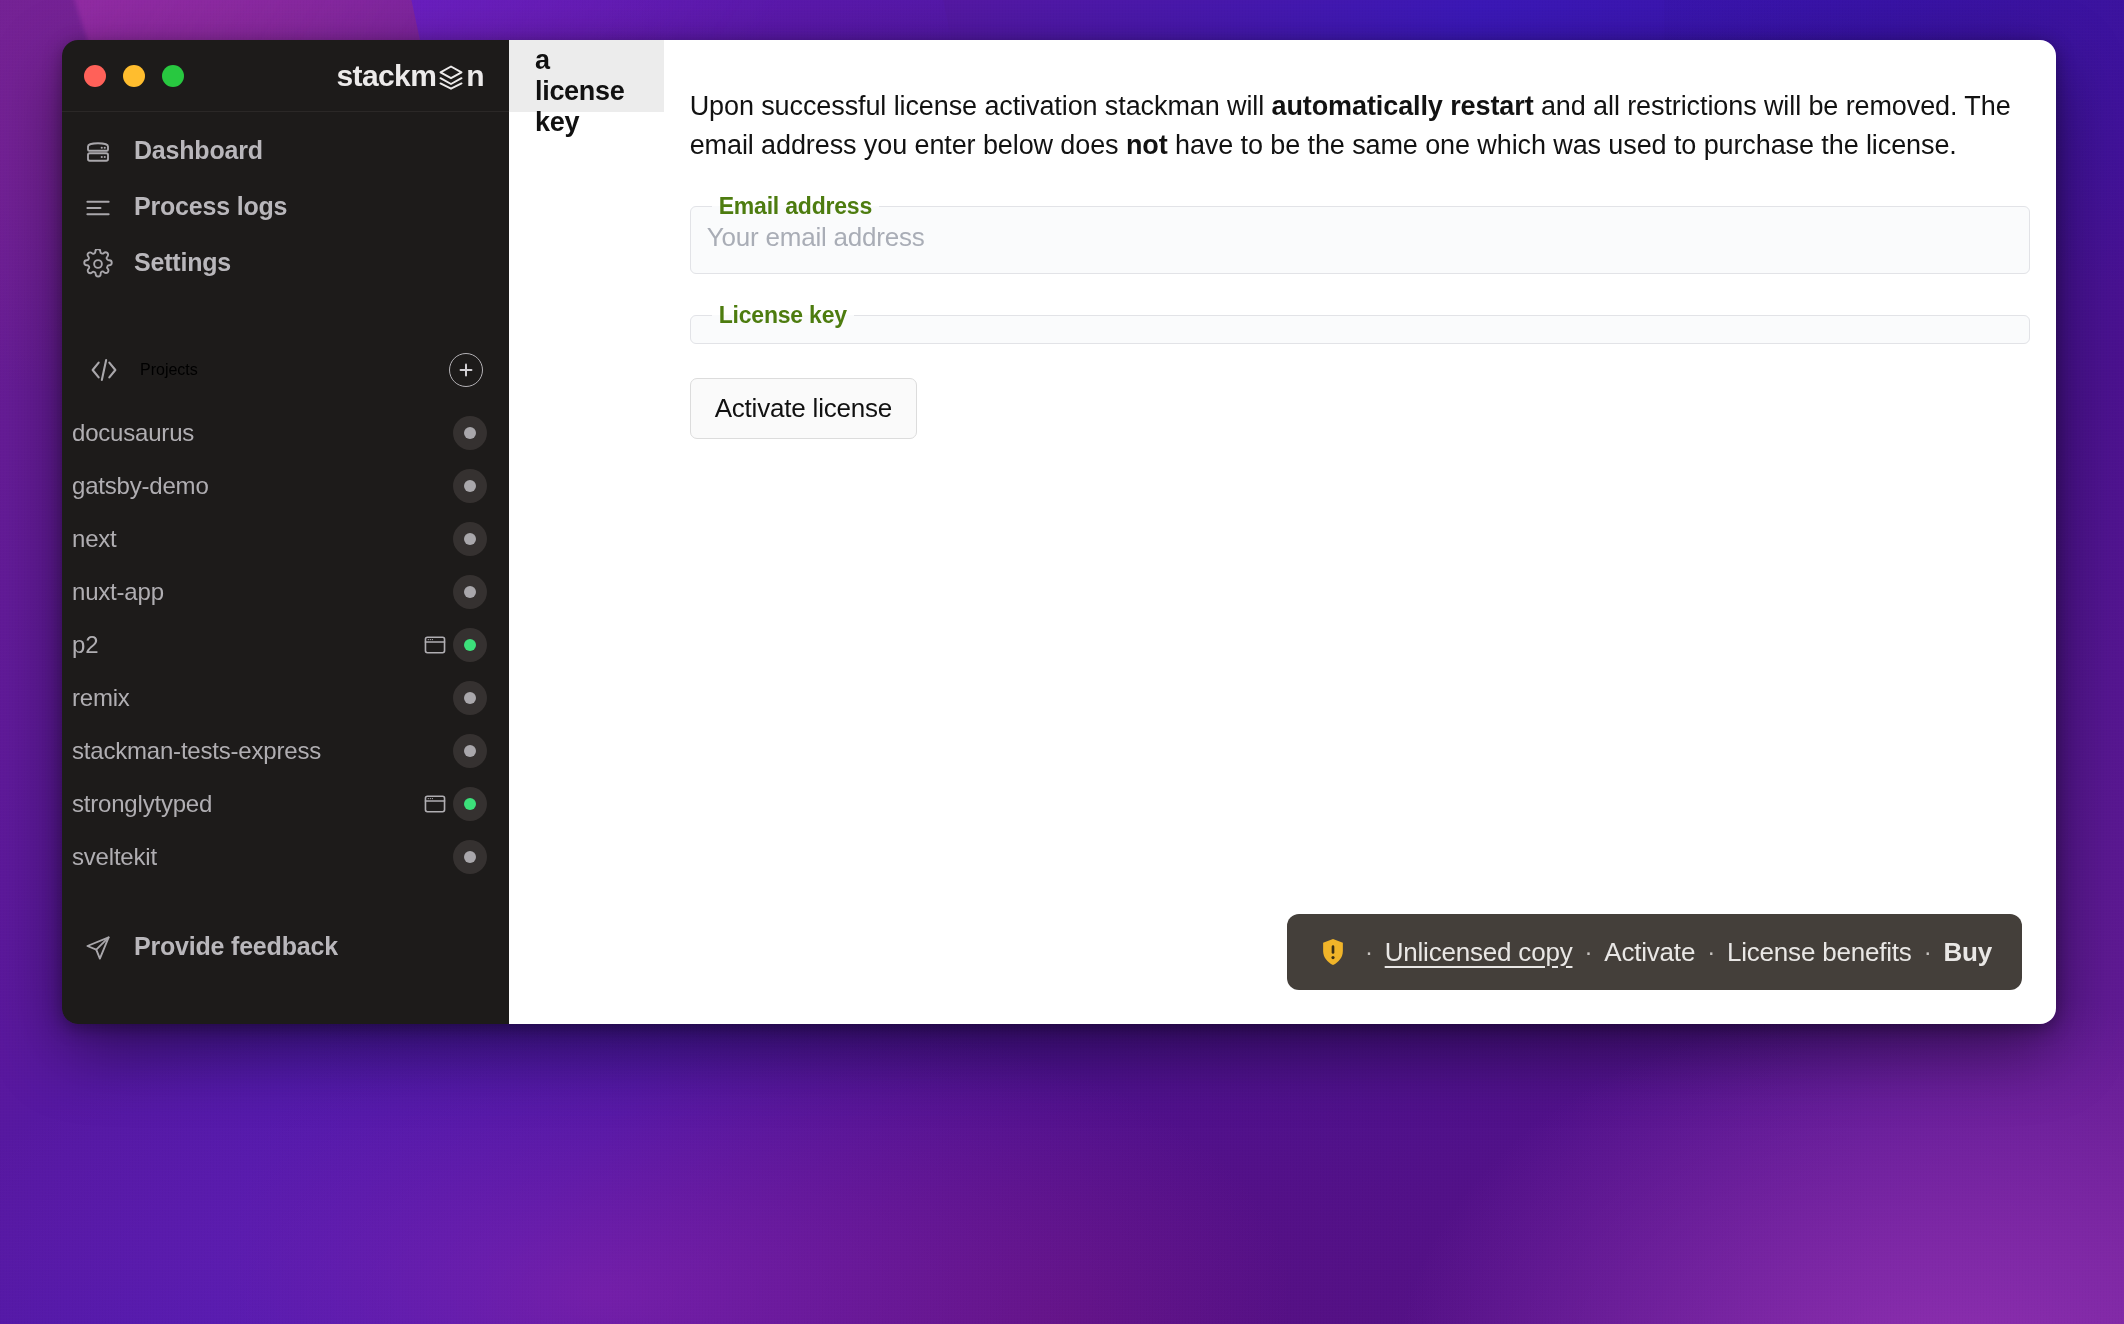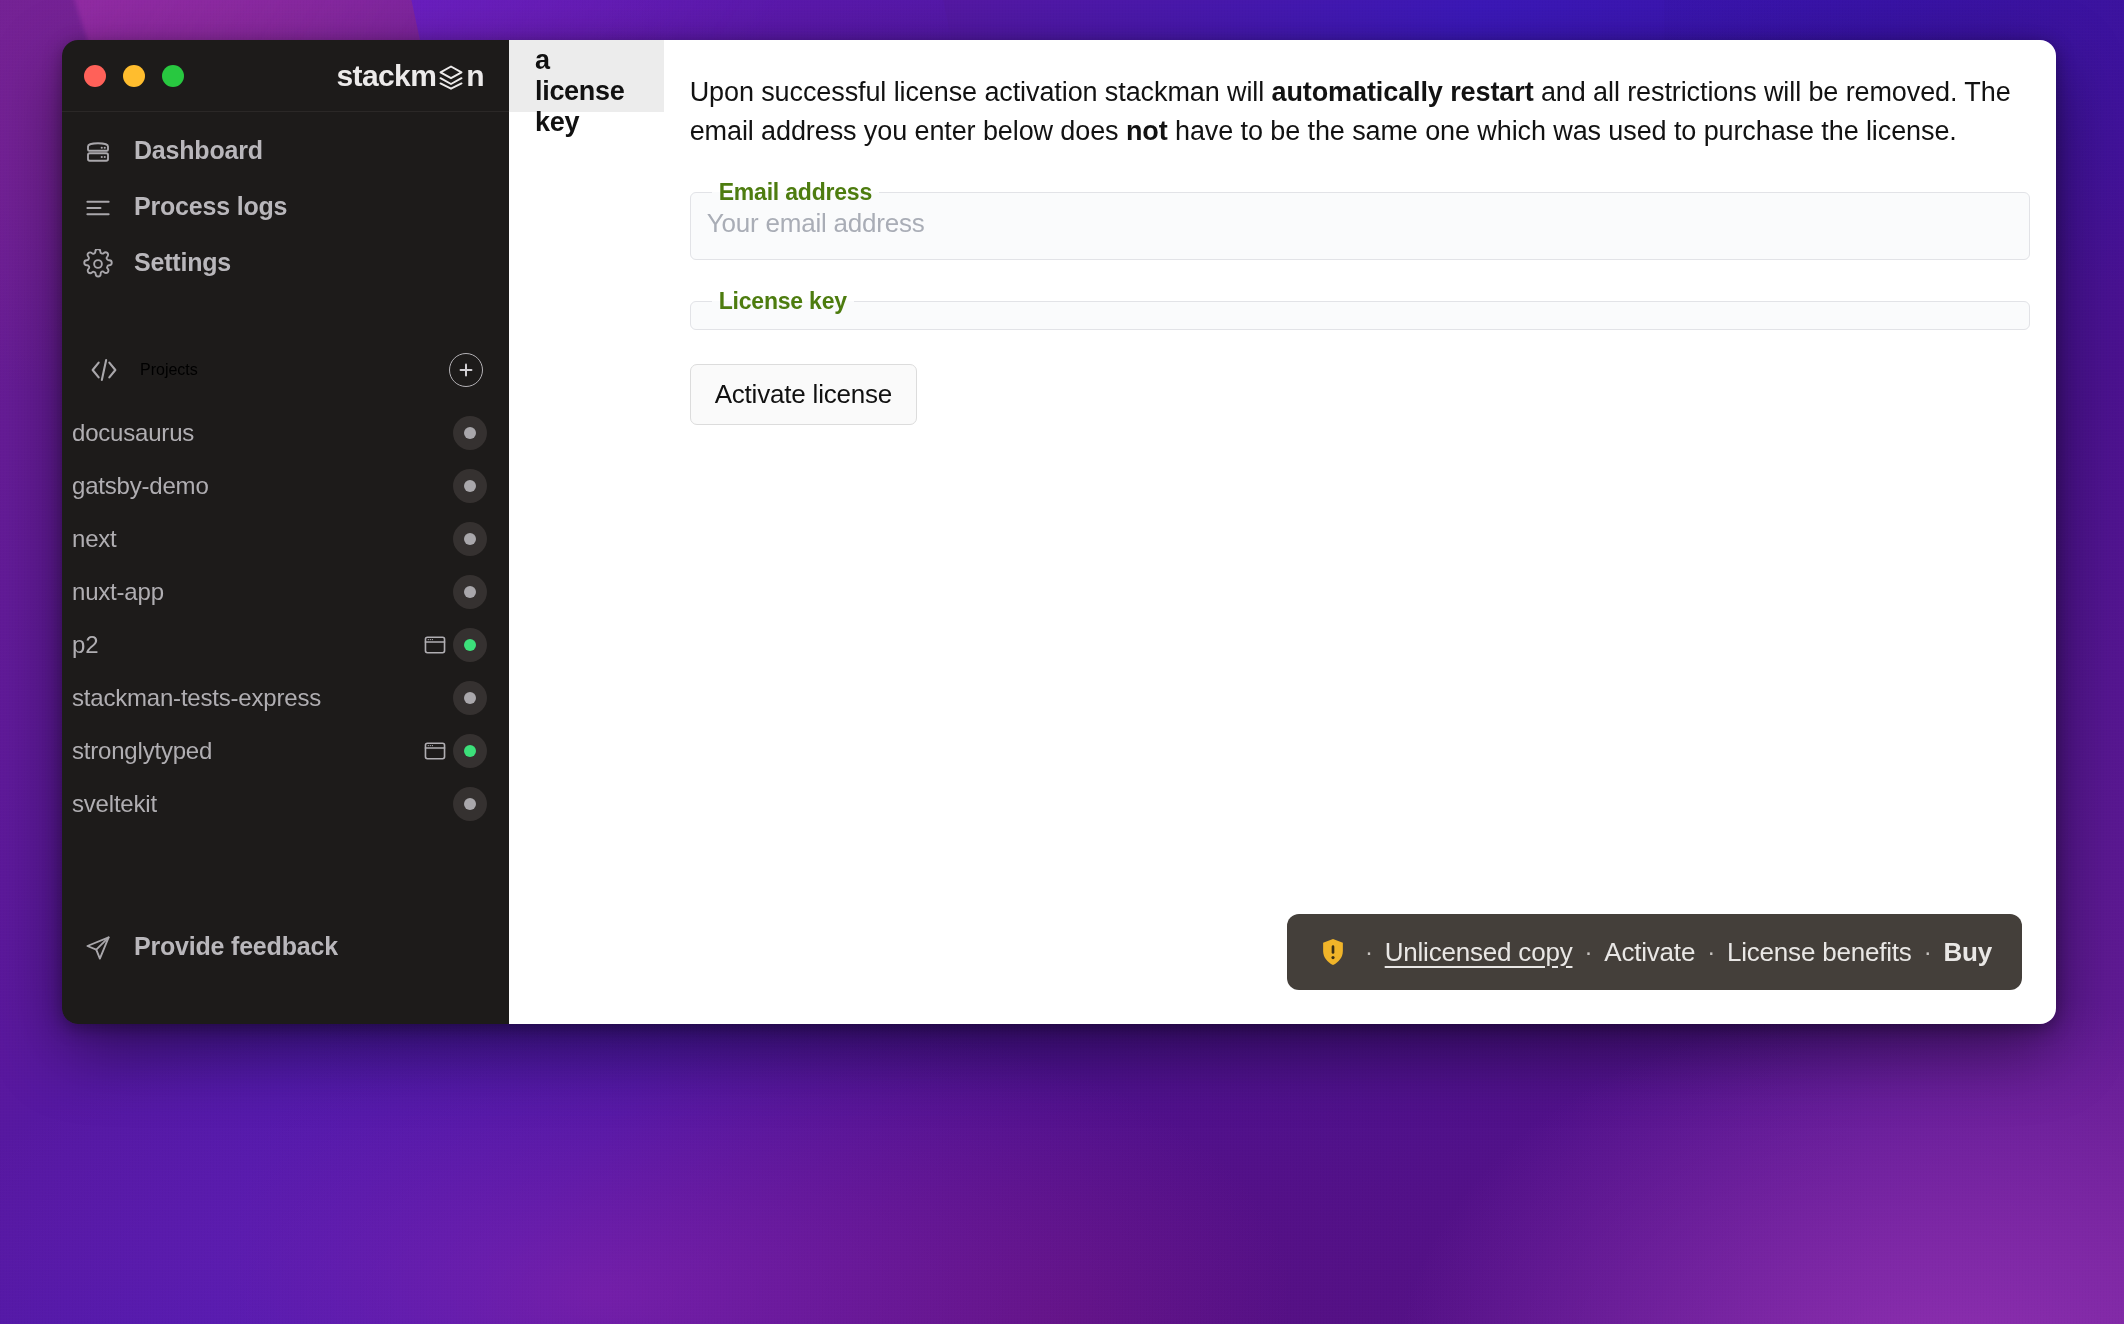--- a/index.html
+++ b/index.html
@@ -236,21 +236,21 @@
   }
   .main-header .title {
     font-size: 27px;
     font-weight: 700;
     color: #111111;
     letter-spacing: -0.3px;
   }
 
   .main-body {
     flex: 1 1 auto;
-    padding: 33px 26px 0 26px;
+    padding: 47px 26px 0 26px;
     position: relative;
     overflow: hidden;
   }
 
   .intro {
     font-size: 27px;
     line-height: 1.45;
     color: #121212;
     max-width: 1505px;
     letter-spacing: -0.1px;
@@ -463,20 +463,26 @@
             <circle cx="5.8" cy="7" r=".6" fill="currentColor" stroke="none"></circle>
             <circle cx="7.7" cy="7" r=".6" fill="currentColor" stroke="none"></circle>
             <circle cx="9.6" cy="7" r=".6" fill="currentColor" stroke="none"></circle>
           </svg>
         </span>
         <span class="status-pill">
             <span class="status-core status-running"></span>
           </span>
       </div>
 
+      <div class="project-row">
+        <span class="project-name">remix</span>
+        <span class="status-pill">
+            <span class="status-core status-idle"></span>
+          </span>
+      </div>
 
       <div class="project-row">
         <span class="project-name">stackman-tests-express</span>
         <span class="status-pill">
             <span class="status-core status-idle"></span>
           </span>
       </div>
 
       <div class="project-row">
         <span class="project-name">stronglytyped</span>

